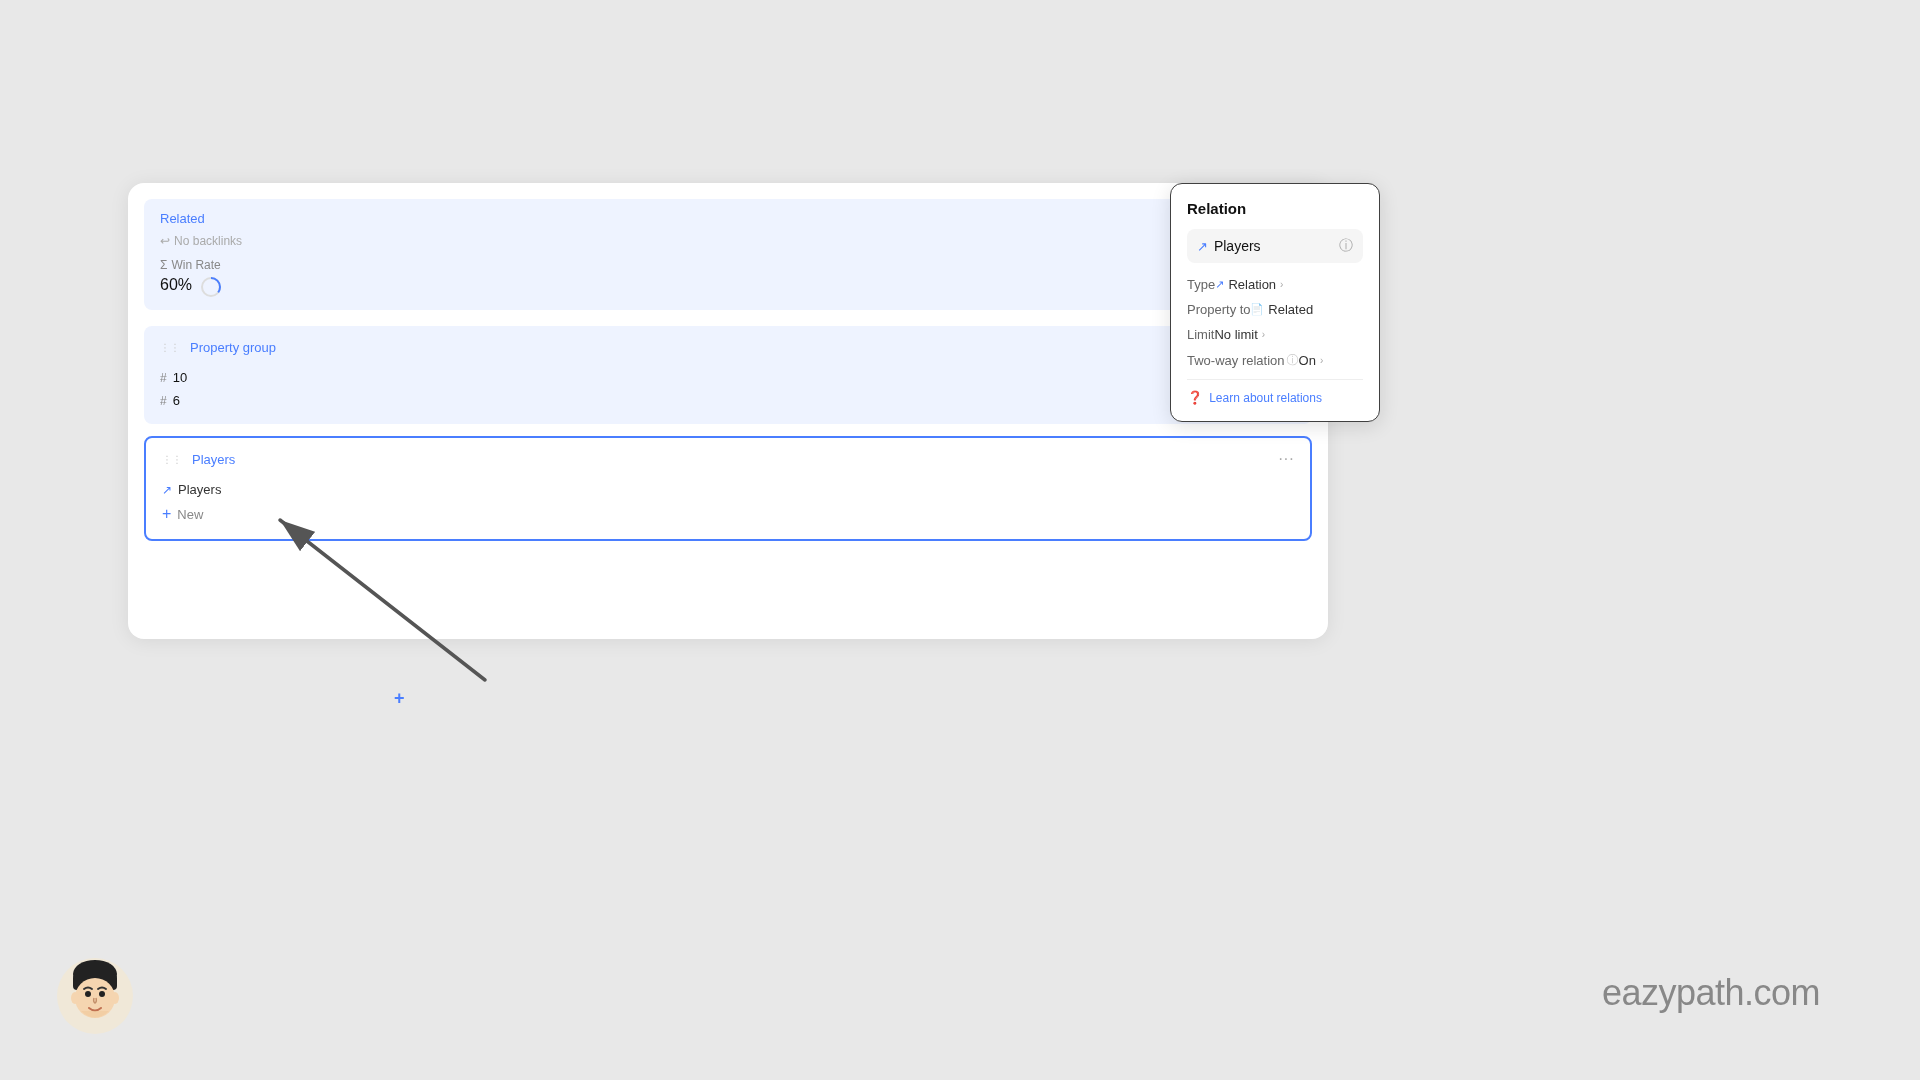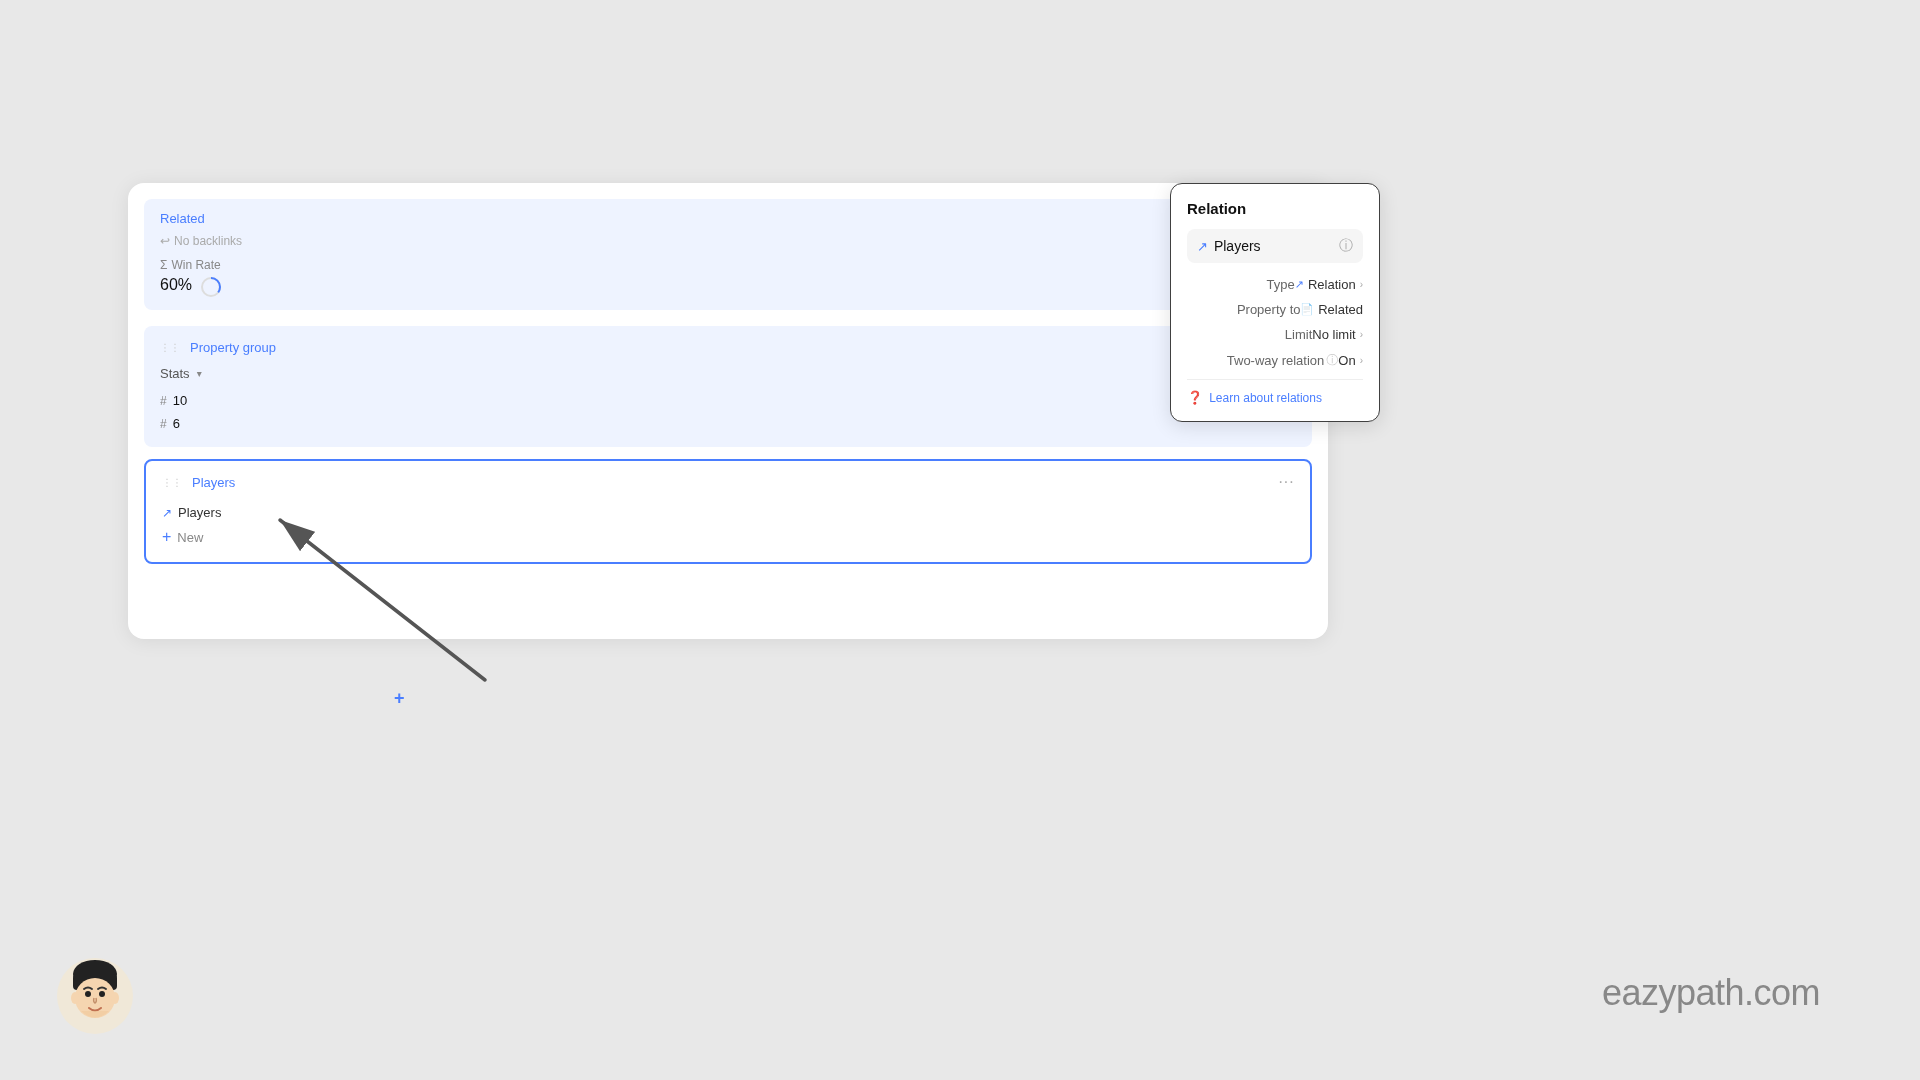--- a/index.html
+++ b/index.html
@@ -239,23 +239,22 @@
 
     .relation-props {
       display: flex;
       flex-direction: column;
       gap: 10px;
     }
 
     .rel-prop-row {
       display: flex;
       align-items: center;
-      justify-content: flex-end;
-      font-size: 13px;
-      margin-left: 24px;
+      justify-content: flex-start;
+      font-size: 13px;
     }
 
     .rel-prop-label {
       color: #666;
     }
 
     .rel-prop-value {
       display: flex;
       align-items: center;
       gap: 4px;
@@ -362,24 +361,20 @@
     </div>
 
     <div class="property-group">
       <div class="section-header">
         <div class="section-title">
           <span class="drag-handle">⋮⋮</span>
           <span>Property group</span>
         </div>
         <span class="dots-menu">···</span>
       </div>
-      <div class="stats-group-label">
-        <span>Stats</span>
-        <span class="chevron-down">▾</span>
-      </div>
       <div class="property-row">
         <span class="prop-icon">#</span>
         <span class="prop-value">10</span>
       </div>
       <div class="property-row">
         <span class="prop-icon">#</span>
         <span class="prop-value">6</span>
       </div>
     </div>
 

